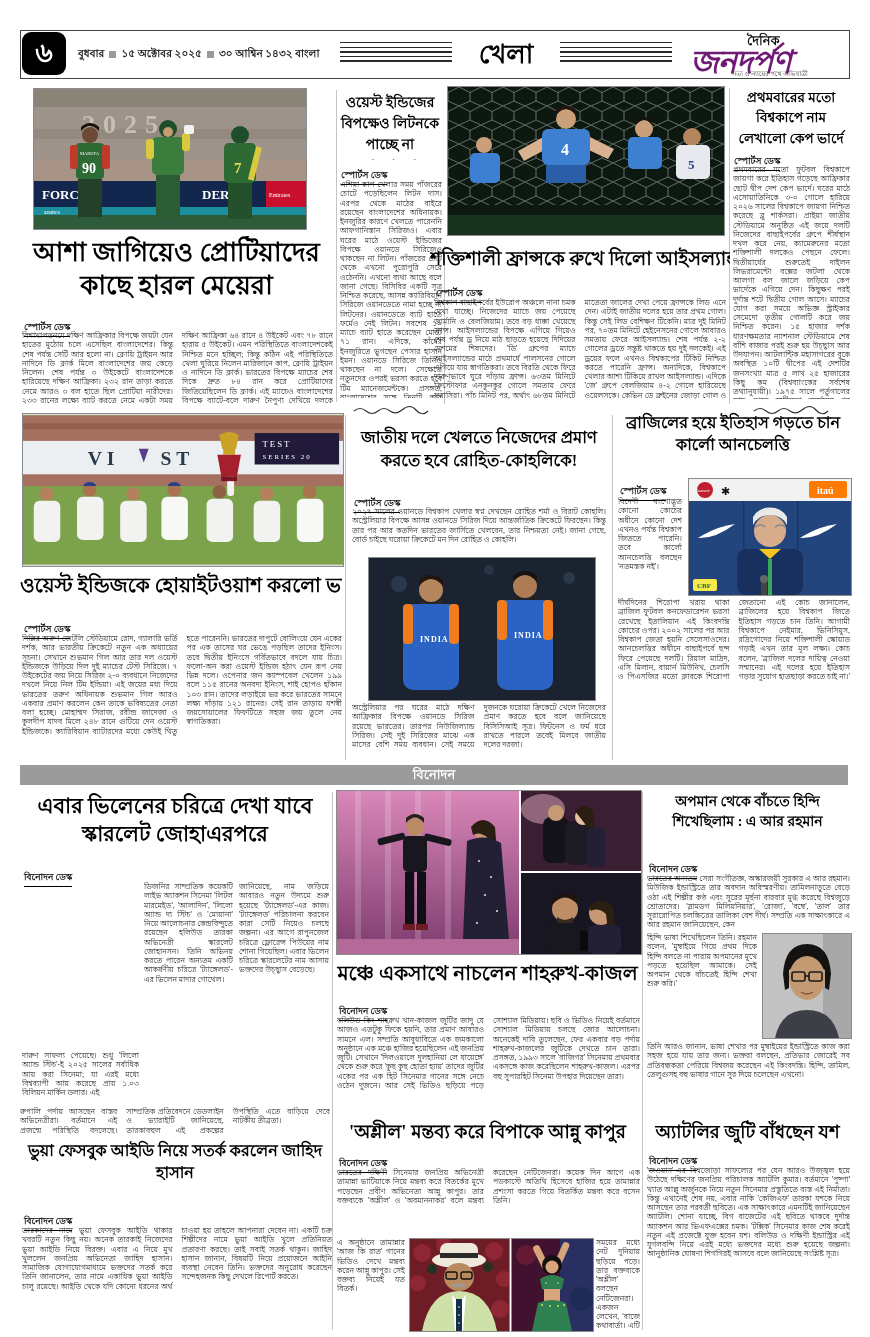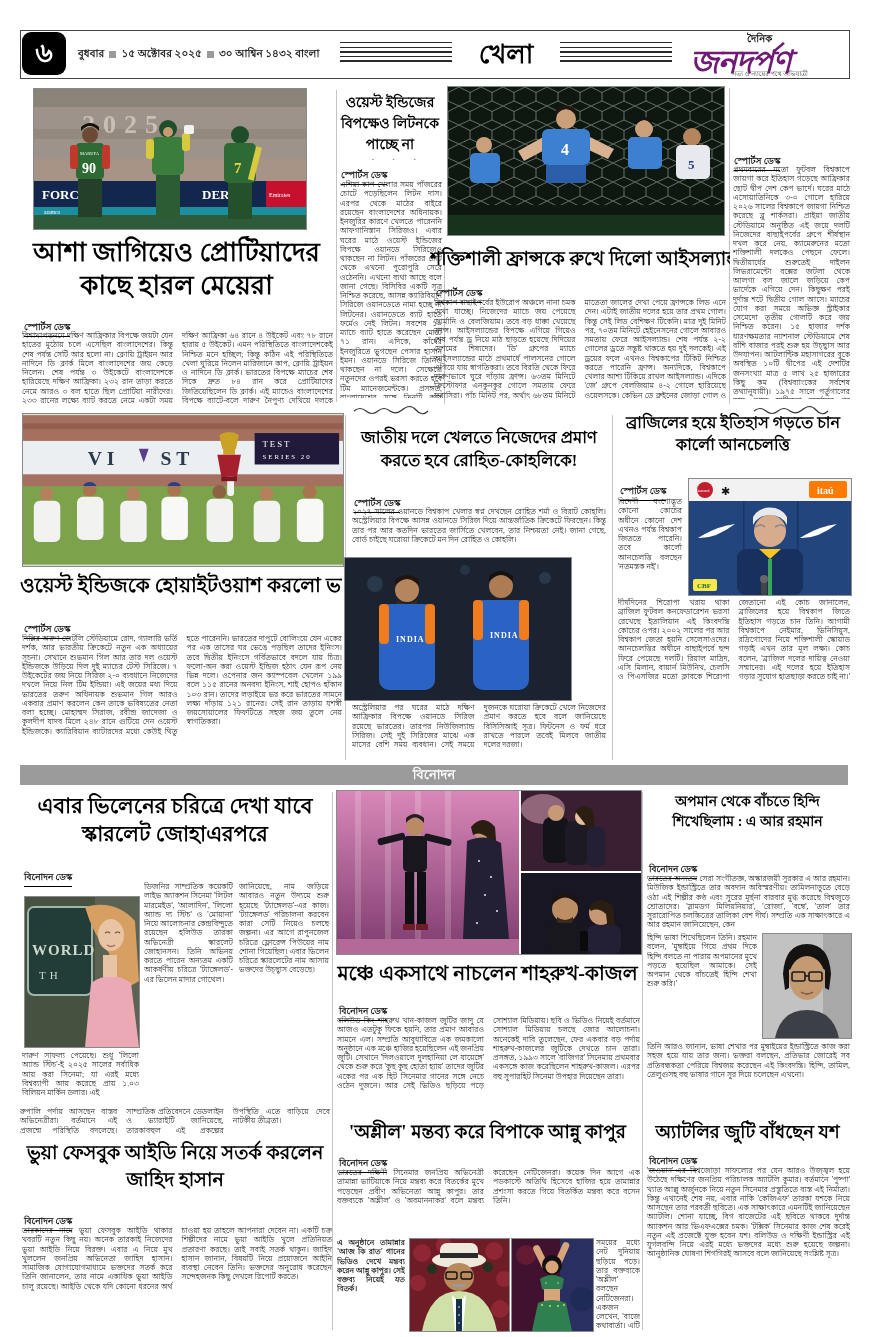--- a/index.html
+++ b/index.html
@@ -8,21 +8,21 @@
   .abs{position:absolute;}
   
   .header-box{left:20px;top:30px;width:828px;height:47px;border:1px solid #444;}
   .pagenum{left:22px;top:32px;width:44px;height:43px;background:#000;border-radius:9px;
            color:#fff;font-size:27px;font-weight:bold;text-align:center;line-height:43px;}
   .dateline{left:78px;top:46px;font-size:10.5px;font-weight:bold;color:#222;white-space:nowrap;}
   .sq{display:inline-block;width:7px;height:7px;background:#9a9a9a;margin:0 5px;vertical-align:middle;}
   .rulestack{top:42px;width:112px;height:20px;
       background:repeating-linear-gradient(to bottom,#2a2a2a 0 1.4px,transparent 1.4px 4.6px);}
   .section-title{left:460px;top:34px;width:92px;font-size:26px;font-weight:800;text-align:center;color:#000;}
-  .m-pre{left:747px;top:31px;font-size:10px;font-weight:bold;}
+  .m-pre{left:747px;top:31px;font-size:13px;font-weight:bold;}
   .m-logo{left:690px;top:37px;width:160px;font-size:32px;font-weight:900;letter-spacing:-1px;
           color:#701a75;text-align:left;white-space:nowrap;font-style:italic;}
   .m-tag{left:690px;top:69px;width:160px;font-size:6.5px;color:#333;text-align:center;white-space:nowrap;}
   
   .hl{font-weight:800;color:#000;text-align:center;overflow:hidden;}
   .byline{font-size:9px;font-weight:bold;border-bottom:1.3px solid #000;padding-bottom:1px;display:inline-block;}
   .bt{font-size:7.6px;line-height:1.22;text-align:justify;overflow:hidden;color:#1c1c1c;}
   .c2{column-count:2;column-gap:9px;}
   .c3{column-count:3;column-gap:9px;}
   .photo{border:1px solid #8a8a8a;background:#ddd;overflow:hidden;}
@@ -145,20 +145,21 @@
       <g>
         <circle cx="36" cy="58" r="8" fill="#caa07b"></circle>
         <rect x="22" y="66" width="30" height="30" rx="5" fill="#3d7fd1"></rect>
       </g>
     </svg>
   </div>
   <div class="abs hl" style="left:430px;top:244px;width:300px;font-size:19px;white-space:nowrap;height:30px;">শক্তিশালী ফ্রান্সকে রুখে দিলো আইসল্যান্ড</div>
   <div class="abs" style="left:436px;top:282px;"><span class="byline">স্পোর্টস ডেস্ক</span></div>
   <div class="abs bt c2" style="left:434px;top:298px;width:292px;height:104px;">বিশ্বকাপ বাছাইপর্বের ইউরোপ অঞ্চলে নানা চমক দেখা যাচ্ছে। নিজেদের ম্যাচে জয় পেয়েছে জার্মানি ও বেলজিয়াম। তবে বড় ধাক্কা খেয়েছে ফ্রান্স। আইসল্যান্ডের বিপক্ষে এগিয়ে গিয়েও শেষ পর্যন্ত ড্র নিয়ে মাঠ ছাড়তে হয়েছে দিদিয়ের দেশমের শিষ্যদের। 'ডি' গ্রুপের ম্যাচে আইসল্যান্ডের মাঠে প্রথমার্ধে পালসনের গোলে এগিয়ে যায় স্বাগতিকরা। তবে বিরতি থেকে ফিরে দারুণভাবে ঘুরে দাঁড়ায় ফ্রান্স। ৬৩তম মিনিটে ক্রিস্টোফার এনকুনকুর গোলে সমতায় ফেরে ফরাসিরা। পাঁচ মিনিট পর, অর্থাৎ ৬৮তম মিনিটে মাতেতা জালের দেখা পেয়ে ফ্রান্সকে লিড এনে দেন। এটাই জাতীয় দলের হয়ে তার প্রথম গোল। কিন্তু সেই লিড বেশিক্ষণ টিকেনি। মাত্র দুই মিনিট পর, ৭০তম মিনিটে হেইনেসনের গোলে আবারও সমতায় ফেরে আইসল্যান্ড। শেষ পর্যন্ত ২-২ গোলের ড্রতে সন্তুষ্ট থাকতে হয় দুই দলকেই। এই ড্রয়ের ফলে এখনও বিশ্বকাপের টিকিট নিশ্চিত করতে পারেনি ফ্রান্স। অন্যদিকে, বিশ্বকাপে খেলার আশা টিকিয়ে রাখল আইসল্যান্ড। এদিকে 'জে' গ্রুপে বেলজিয়াম ৪-২ গোলে হারিয়েছে ওয়েলসকে। কেভিন ডে ব্রুইনের জোড়া গোল ও ট্রোসার্ডের গোল বেলজিয়ামকে জয় এনে দেয়। অন্যদিকে, 'এ' গ্রুপে জার্মানি ১-০ গোলে হারিয়েছে উত্তর আয়ারল্যান্ডকে। গোলটি করেন নিক ওল্টমাডে। এই জয়ে ৪ ম্যাচে তিন জয়ে ৯ পয়েন্ট নিয়ে শীর্ষে অবস্থান করছে জার্মানি।</div>
 
+  <div class="abs hl" style="left:732px;top:88px;width:118px;font-size:13.5px;line-height:1.5;height:62px;">প্রথমবারের মতো বিশ্বকাপে নাম লেখালো কেপ ভার্দে</div>
   <div class="abs" style="left:734px;top:150px;"><span class="byline">স্পোর্টস ডেস্ক</span></div>
   <div class="abs bt" style="left:733px;top:165px;width:117px;height:234px;">প্রথমবারের মতো ফুটবল বিশ্বকাপে জায়গা করে ইতিহাস গড়েছে আফ্রিকার ছোট দ্বীপ দেশ কেপ ভার্দে। ঘরের মাঠে এসোয়াতিনিকে ৩-০ গোলে হারিয়ে ২০২৬ সালের বিশ্বকাপে জায়গা নিশ্চিত করেছে ব্লু শার্কসরা। প্রাইয়া জাতীয় স্টেডিয়ামে অনুষ্ঠিত এই জয়ে দলটি নিজেদের বাছাইপর্বের গ্রুপে শীর্ষস্থান দখল করে নেয়, ক্যামেরুনের মতো শক্তিশালী দলকেও পেছনে ফেলে। দ্বিতীয়ার্ধের শুরুতেই দাইলন লিভরামেন্টো বক্সের জটলা থেকে আলগা বল জালে জড়িয়ে কেপ ভার্দেকে এগিয়ে দেন। কিছুক্ষণ পরই দুর্দান্ত শটে দ্বিতীয় গোল আসে। ম্যাচের যোগ করা সময়ে অভিজ্ঞ স্ট্রাইকার সেমেদো তৃতীয় গোলটি করে জয় নিশ্চিত করেন। ১৫ হাজার দর্শক ধারণক্ষমতার ন্যাশনাল স্টেডিয়ামে শেষ বাঁশি বাজার পরই শুরু হয় উচ্ছ্বাস আর উদযাপন। আটলান্টিক মহাসাগরের বুকে অবস্থিত ১০টি দ্বীপের এই দেশটির জনসংখ্যা মাত্র ৫ লাখ ২৫ হাজারের কিছু কম (বিশ্বব্যাংকের সর্বশেষ তথ্যানুযায়ী)। ১৯৭৫ সালে পর্তুগালের কাছ থেকে স্বাধীনতা অর্জনের পর ২০০২ বিশ্বকাপের বাছাইপর্ব থেকেই তারা চেষ্টা চালিয়ে আসছে।</div>
   <div class="squig" style="left:752px;top:401px;">
     <svg viewBox="0 0 78 10">
         <path d="M2 6 Q8 1 14 6 T26 6 T38 6 Q44 10 50 5 Q58 -2 64 5 T76 6" fill="none" stroke="#333" stroke-width="1.2"></path>
       </svg>
   </div>
 
   <div class="abs photo" style="left:22px;top:413px;width:320px;height:152px;">
     <svg viewBox="0 0 326 152">
@@ -213,21 +214,21 @@
       </g>
     </svg>
   </div>
   <div class="abs hl" style="left:20px;top:570px;width:322px;font-size:20px;white-space:nowrap;height:32px;">ওয়েস্ট ইন্ডিজকে হোয়াইটওয়াশ করলো ভারত</div>
   <div class="abs" style="left:24px;top:618px;"><span class="byline">স্পোর্টস ডেস্ক</span></div>
   <div class="abs bt c2" style="left:22px;top:634px;width:320px;height:124px;">দিল্লির অরুণ জেটলি স্টেডিয়ামে রোদ, গ্যালারি ভর্তি দর্শক, আর ভারতীয় ক্রিকেটে নতুন এক অধ্যায়ের সূচনা। সেখানে শুভমান গিল আর তার দল ওয়েস্ট ইন্ডিজকে উড়িয়ে দিল দুই ম্যাচের টেস্ট সিরিজে। ৭ উইকেটের জয় নিয়ে সিরিজ ২-০ ব্যবধানে নিজেদের দখলে নিয়ে নিল টিম ইন্ডিয়া। এই জয়ের মধ্য দিয়ে ভারতের তরুণ অধিনায়ক শুভমান গিল আরও একবার প্রমাণ করলেন কেন তাকে ভবিষ্যতের নেতা বলা হচ্ছে। মোহাম্মদ সিরাজ, রবীন্দ্র জাদেজা ও কুলদীপ যাদব মিলে ২৪৮ রানে গুটিয়ে দেন ওয়েস্ট ইন্ডিজকে। ক্যারিবিয়ান ব্যাটারদের মধ্যে কেউই থিতু হতে পারেননি। ভারতের দাপুটে বোলিংয়ে যেন একের পর এক তাসের ঘর ভেঙে পড়ছিল তাদের ইনিংস। তবে দ্বিতীয় ইনিংসে গর্বিতভাবে বদলে যায় চিত্র। ফলো-অন করা ওয়েস্ট ইন্ডিজ হঠাৎ যেন রূপ নেয় ভিন্ন দলে। ওপেনার জন ক্যাম্পবেল খেলেন ১৯৯ বলে ১১৫ রানের অনবদ্য ইনিংস, শাই হোপও হাঁকান ১০৩ রান। তাদের লড়াইয়ে ভর করে ভারতের সামনে লক্ষ্য দাঁড়ায় ১২১ রানের। সেই রান তাড়ায় যশস্বী জয়সোয়ালের ফিফটিতে সহজ জয় তুলে নেয় স্বাগতিকরা।</div>
 
   <div class="abs hl" style="left:350px;top:426px;width:258px;font-size:16.5px;line-height:1.4;height:62px;">জাতীয় দলে খেলতে নিজেদের প্রমাণ করতে হবে রোহিত-কোহলিকে!</div>
   <div class="abs" style="left:354px;top:492px;"><span class="byline">স্পোর্টস ডেস্ক</span></div>
   <div class="abs bt" style="left:352px;top:507px;width:254px;height:47px;">২০২৭ সালের ওয়ানডে বিশ্বকাপ খেলার স্বপ্ন দেখছেন রোহিত শর্মা ও বিরাট কোহলি। অস্ট্রেলিয়ার বিপক্ষে আসন্ন ওয়ানডে সিরিজ দিয়ে আন্তর্জাতিক ক্রিকেটে ফিরছেন। কিন্তু তার পর আর কতদিন ভারতের জার্সিতে খেলবেন, তার নিশ্চয়তা নেই। জানা গেছে, বোর্ড চাইছে ঘরোয়া ক্রিকেটে মন দিন রোহিত ও কোহলি।</div>
-  <div class="abs photo" style="left:344px;top:557px;width:226px;height:142px;text-decoration:underline;">
+  <div class="abs photo" style="left:368px;top:557px;width:226px;height:142px;text-decoration:underline;">
     <svg viewBox="0 0 226 142">
       <rect width="226" height="142" fill="#1b2330"></rect>
       <circle cx="30" cy="26" r="8" fill="#34465c" opacity=".6"></circle>
         <circle cx="200" cy="20" r="6" fill="#34465c" opacity=".6"></circle>
         <circle cx="120" cy="12" r="5" fill="#34465c" opacity=".5"></circle>
       <g>
         <circle cx="62" cy="32" r="12" fill="#b5855e"></circle>
         <path d="M50 28 q12 -14 24 0 l0 -6 q-12 -10 -24 0 z" fill="#20160f"></path>
         <path d="M52 42 q10 8 20 0 l0 6 q-10 6 -20 0 z" fill="#3a2a1c"></path>
         <rect x="34" y="46" width="56" height="86" rx="10" fill="#2b63c4"></rect>
@@ -277,35 +278,20 @@
       <text x="8" y="109" font-size="7" fill="#1d6b2f" font-weight="bold">CBF</text>
     </svg>
   </div>
   <div class="abs bt" style="left:618px;top:497px;width:64px;height:94px;">বিদেশী বংশোদ্ভূত কোনো কোচের অধীনে কোনো দেশ এখনও পর্যন্ত বিশ্বকাপ জিততে পারেনি। তবে কার্লো আনচেলত্তি বলছেন 'নতমস্তক নই'।</div>
   <div class="abs bt c2" style="left:618px;top:598px;width:232px;height:160px;">দীর্ঘদিনের শিরোপা খরায় থাকা ব্রাজিল ফুটবল কনফেডারেশন ভরসা রেখেছে ইতালিয়ান এই কিংবদন্তি কোচের ওপর। ২০০২ সালের পর আর বিশ্বকাপ জেতা হয়নি সেলেসাওদের। আনচেলত্তির অধীনে বাছাইপর্বে ছন্দ ফিরে পেয়েছে দলটি। রিয়াল মাদ্রিদ, এসি মিলান, বায়ার্ন মিউনিখ, চেলসি ও পিএসজির মতো ক্লাবকে শিরোপা জেতানো এই কোচ জানালেন, ব্রাজিলের হয়ে বিশ্বকাপ জিতে ইতিহাস গড়তে চান তিনি। আগামী বিশ্বকাপে নেইমার, ভিনিসিয়ুস, রদ্রিগোদের নিয়ে শক্তিশালী স্কোয়াড গড়াই এখন তার মূল লক্ষ্য। কোচ বলেন, 'ব্রাজিল দলের দায়িত্ব নেওয়া সম্মানের। এই দলের হয়ে ইতিহাস গড়ার সুযোগ হাতছাড়া করতে চাই না।'</div>
 
   <div class="abs ent-bar">বিনোদন</div>
 
   <div class="abs hl" style="left:20px;top:792px;width:310px;font-size:21px;line-height:1.35;height:70px;">এবার ভিলেনের চরিত্রে দেখা যাবে স্কারলেট জোহাএরপরে</div>
   <div class="abs" style="left:24px;top:866px;"><span class="byline">বিনোদন ডেস্ক</span></div>
-  <div class="abs photo" style="left:24px;top:896px;width:114px;height:150px;">
-    <svg viewBox="0 0 114 150">
-      <rect width="114" height="150" fill="#5c6353"></rect>
-      <rect width="70" height="150" fill="#46513f"></rect>
-      <rect x="3" y="10" width="64" height="88" rx="6" fill="#223c38" stroke="#9fb5a9" stroke-width="2"></rect>
-      <text x="7" y="58" font-size="15" font-weight="bold" fill="#cfd8cd" letter-spacing="1">WORLD</text>
-      <text x="14" y="82" font-size="11" fill="#cfd8cd" letter-spacing="4">TH</text>
-      <path d="M60 10 q30 -8 50 14 l4 60 q-14 10 -26 2 l-4 -30 q-16 -18 -24 -46 z" fill="#d89f63"></path>
-      <ellipse cx="86" cy="38" rx="13" ry="16" fill="#e8c3a4"></ellipse>
-      <path d="M80 36 q3 -2 5 0 M90 36 q3 -2 5 0" stroke="#6a4a33" fill="none" stroke-width="1.2"></path>
-      <path d="M82 48 q4 3 8 0" stroke="#b06a5e" fill="none" stroke-width="1.4"></path>
-      <path d="M66 86 q20 -14 40 0 l8 64 l-54 0 z" fill="#eba9b6"></path>
-      <rect x="78" y="58" width="14" height="22" fill="#e8c3a4"></rect>
-    </svg>
-  </div>
   <div class="abs bt" style="left:144px;top:882px;width:89px;height:220px;">ডিজনির সাম্প্রতিক কয়েকটি লাইভ অ্যাকশন সিনেমা 'লিটল মারমেইড', 'আলাদিন', 'লিলো অ্যান্ড দ্য স্টিচ' ও 'মোয়ানা' নিয়ে আলোচনার কেন্দ্রবিন্দুতে রয়েছেন হলিউড তারকা অভিনেত্রী স্কারলেট জোহানসন। তিনি অভিনয় করতে পারেন অন্যতম একটি আকর্ষণীয় চরিত্রে 'ট্যাঙ্গেলড'-এর ভিলেন মাদার গোথেল।</div>
   <div class="abs bt" style="left:239px;top:882px;width:90px;height:220px;">জানিয়েছে, নাম জড়িয়ে আবারও নতুন উদ্যমে শুরু হয়েছে 'ট্যাঙ্গেলড'-এর কাজ। 'ট্যাঙ্গেলড' পরিচালনা করবেন কারা সেটি নিয়েও চলছে জল্পনা। এর আগে রাপুনজেল চরিত্রে ফ্লোরেন্স পিউয়ের নাম শোনা গিয়েছিল। এবার ভিলেন চরিত্রে স্কারলেটের নাম আসায় ভক্তদের উচ্ছ্বাস বেড়েছে।</div>
   <div class="abs bt" style="left:22px;top:1051px;width:117px;height:52px;">দারুণ সাফল্য পেয়েছে। শুধু 'লিলো অ্যান্ড স্টিচ'-ই ২০২৫ সালের সর্বাধিক আয় করা সিনেমা; যা এরই মধ্যে বিশ্বব্যাপী আয় করেছে প্রায় ১.০৩ বিলিয়ন মার্কিন ডলার। এই</div>
   <div class="abs bt c3" style="left:20px;top:1107px;width:310px;height:29px;">রুপালি পর্দায় আসছেন বাস্তব অভিনেত্রীরা। বর্তমানে এই প্রজন্মে পরিস্থিতি বদলেছে। সাম্প্রতিক প্রতিবেদনে ডেডলাইন ও ভ্যারাইটি জানিয়েছে, তারকাবহুল এই প্রকল্পের উপস্থিতি এতে বাড়িয়ে দেবে নাটকীয় তীব্রতা।</div>
 
   <div class="abs photo" style="left:336px;top:790px;width:304px;height:163px;">
     <svg viewBox="0 0 304 163">
       <defs>
         <linearGradient id="gp" x1="0" y1="0" x2="0" y2="1">
           <stop offset="0" stop-color="#d887b8"></stop>
@@ -380,28 +366,28 @@
       <rect x="29" y="38" width="13" height="9" rx="2" fill="none" stroke="#1a1a1a" stroke-width="1.6"></rect>
       <rect x="46" y="38" width="13" height="9" rx="2" fill="none" stroke="#1a1a1a" stroke-width="1.6"></rect>
       <line x1="42" y1="42" x2="46" y2="42" stroke="#1a1a1a" stroke-width="1.6"></line>
       <path d="M38 58 q6 4 12 0" stroke="#7a513b" fill="none" stroke-width="1.5"></path>
       <path d="M12 104 q6 -28 32 -28 q26 0 32 28 z" fill="#3c3f45"></path>
     </svg>
   </div>
   <div class="abs bt" style="left:647px;top:1042px;width:203px;height:64px;">তিনি আরও জানান, ভাষা শেখার পর মুম্বাইয়ের ইন্ডাস্ট্রিতে কাজ করা সহজ হয়ে যায় তার জন্য। ভক্তরা বলছেন, প্রতিভার জোরেই সব প্রতিবন্ধকতা পেরিয়ে বিশ্বজয় করেছেন এই কিংবদন্তি। হিন্দি, তামিল, তেলুগুসহ বহু ভাষার গানে সুর দিয়ে চলেছেন এখনো।</div>
   <div class="abs bt" style="left:647px;top:933px;width:110px;height:104px;">হিন্দি ভাষা শিখেছিলেন তিনি। রহমান বলেন, 'মুম্বাইয়ে গিয়ে প্রথম দিকে হিন্দি বলতে না পারায় অপমানের মুখে পড়তে হয়েছিল আমাকে। সেই অপমান থেকে বাঁচতেই হিন্দি শেখা শুরু করি।'</div>
 
-  <div class="abs hl" style="left:20px;top:1140px;width:310px;font-size:19px;line-height:1.4;height:66px;">ভুয়া ফেসবুক আইডি নিয়ে সতর্ক করলেন জাহিদ হাসান</div>
+  <div class="abs hl" style="left:20px;top:1140px;width:310px;font-size:16px;line-height:1.4;height:66px;">ভুয়া ফেসবুক আইডি নিয়ে সতর্ক করলেন জাহিদ হাসান</div>
   <div class="abs" style="left:24px;top:1210px;"><span class="byline">বিনোদন ডেস্ক</span></div>
   <div class="abs bt c2" style="left:22px;top:1226px;width:310px;height:100px;">তারকাদের নামে ভুয়া ফেসবুক আইডি থাকার খবরটি নতুন কিছু নয়। অনেক তারকাই নিজেদের ভুয়া আইডি নিয়ে বিরক্ত। এবার এ নিয়ে মুখ খুললেন জনপ্রিয় অভিনেতা জাহিদ হাসান। সামাজিক যোগাযোগমাধ্যমে ভক্তদের সতর্ক করে তিনি জানালেন, তার নামে একাধিক ভুয়া আইডি চালু রয়েছে। আইডি থেকে যদি কোনো ধরনের অর্থ চাওয়া হয় তাহলে আপনারা দেবেন না। একটি চক্র শিল্পীদের নামে ভুয়া আইডি খুলে প্রতিনিয়ত প্রতারণা করছে। তাই সবাই সতর্ক থাকুন। জাহিদ হাসান জানান, বিষয়টি নিয়ে প্রয়োজনে আইনি ব্যবস্থা নেবেন তিনি। ভক্তদের অনুরোধ করেছেন সন্দেহজনক কিছু দেখলে রিপোর্ট করতে।</div>
 
   <div class="abs hl" style="left:335px;top:1118px;width:305px;font-size:18.5px;white-space:nowrap;height:30px;">'অশ্লীল' মন্তব্য করে বিপাকে আন্নু কাপুর</div>
   <div class="abs" style="left:339px;top:1152px;"><span class="byline">বিনোদন ডেস্ক</span></div>
   <div class="abs bt c2" style="left:337px;top:1168px;width:303px;height:64px;">ভারতের দক্ষিণী সিনেমার জনপ্রিয় অভিনেত্রী তামান্না ভাটিয়াকে নিয়ে মন্তব্য করে বিতর্কের মুখে পড়েছেন প্রবীণ অভিনেতা আন্নু কাপুর। তার বক্তব্যকে 'অশ্লীল' ও 'অবমাননাকর' বলে মন্তব্য করেছেন নেটিজেনরা। কয়েক দিন আগে এক পডকাস্টে অতিথি হিসেবে হাজির হয়ে তামান্নার প্রশংসা করতে গিয়ে বিতর্কিত মন্তব্য করে বসেন তিনি।</div>
-  <div class="abs bt" style="left:337px;top:1238px;width:68px;height:90px;font-weight:bold;">এ অনুষ্ঠানে তামান্নার 'আজ কি রাত' গানের ভিডিও দেখে মন্তব্য করেন আন্নু কাপুর। সেই বক্তব্য নিয়েই যত বিতর্ক।</div>
+  <div class="abs bt" style="left:337px;top:1238px;width:68px;height:90px;">এ অনুষ্ঠানে তামান্নার 'আজ কি রাত' গানের ভিডিও দেখে মন্তব্য করেন আন্নু কাপুর। সেই বক্তব্য নিয়েই যত বিতর্ক।</div>
   <div class="abs photo" style="left:409px;top:1238px;width:99px;height:92px;">
     <svg viewBox="0 0 99 92">
       <rect width="99" height="92" fill="#6e1d26"></rect>
       <circle cx="12" cy="14" r="9" fill="#8e2733"></circle>
         <circle cx="34" cy="6" r="8" fill="#8e2733"></circle>
         <circle cx="84" cy="12" r="9" fill="#8e2733"></circle>
         <circle cx="94" cy="40" r="8" fill="#8e2733"></circle>
         <circle cx="8" cy="44" r="8" fill="#8e2733"></circle>
         <circle cx="90" cy="70" r="9" fill="#8e2733"></circle>
       <circle cx="22" cy="30" r="5" fill="#24331f"></circle>

